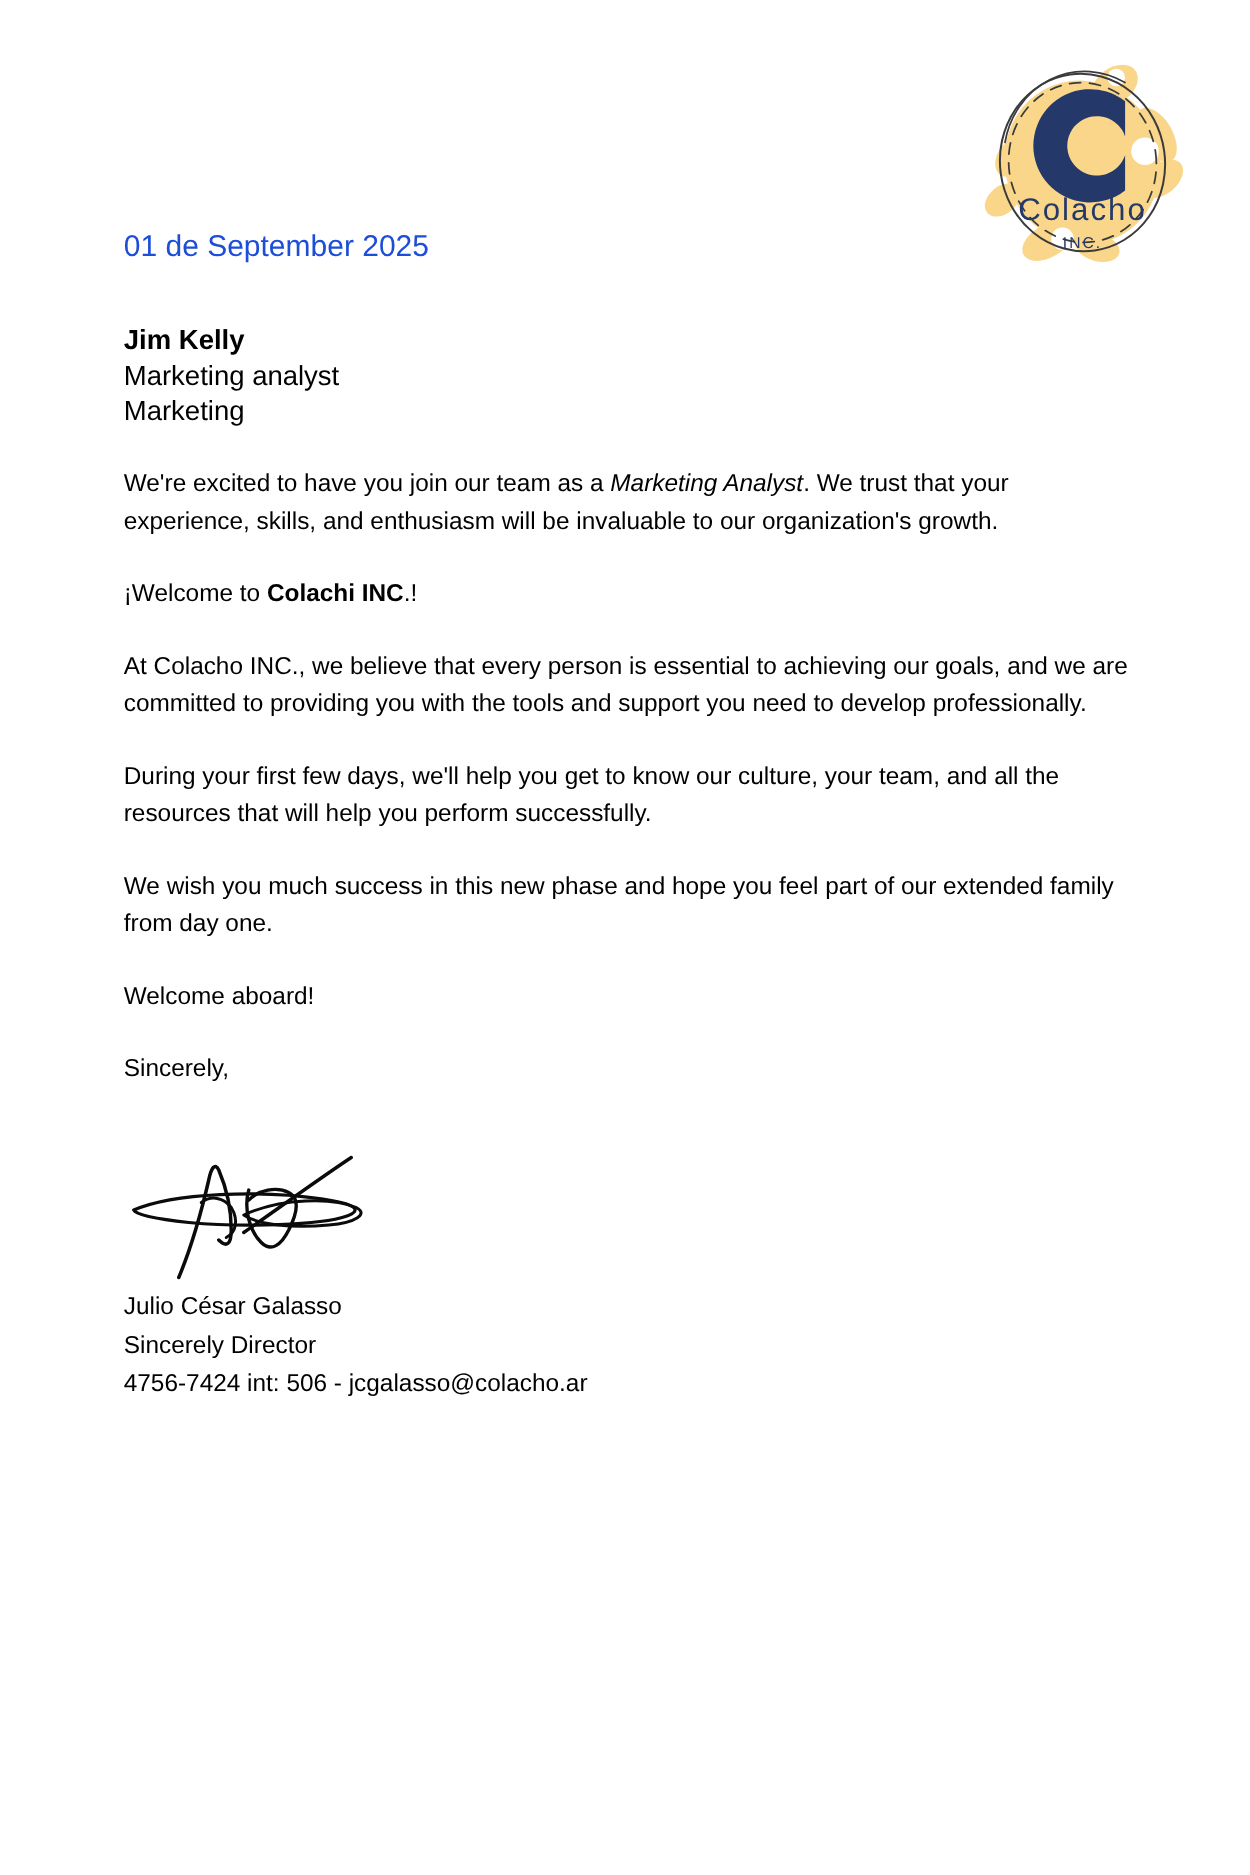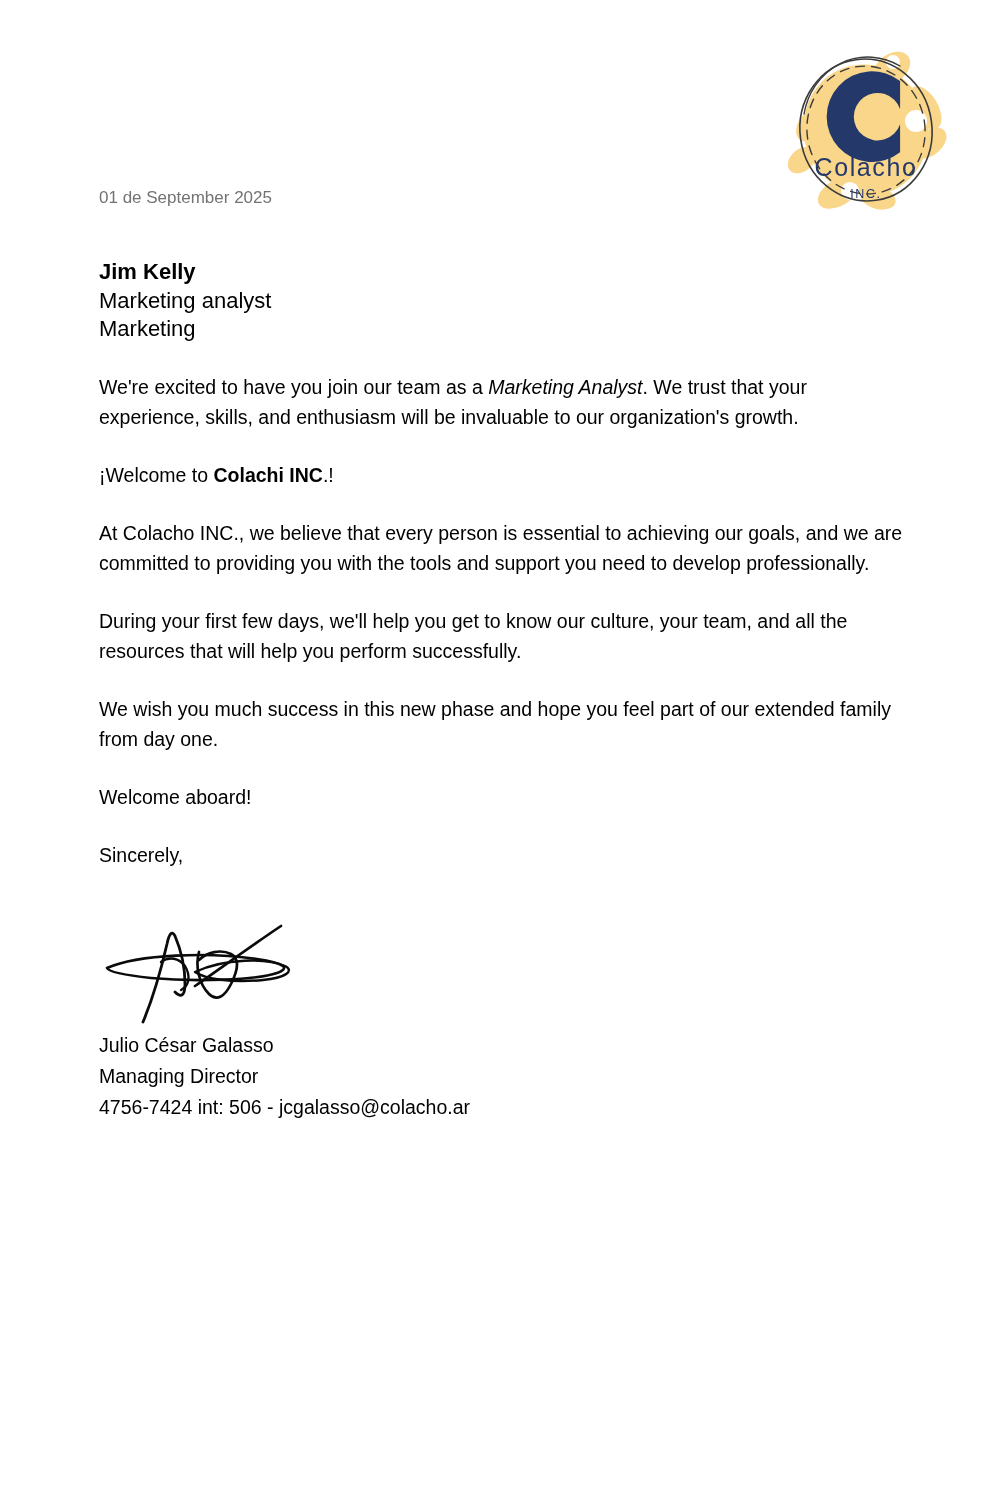--- a/index.html
+++ b/index.html
@@ -35,23 +35,23 @@
 
   
   .letter {
     position: absolute;
     left: 99px;
     top: 184px;
     width: 805px;
   }
 
   .date-line {
-    font-size: 17px;
+    font-size: 24px;
     line-height: 28px;
-    color: #737373;
+    color: #1d4ed8;
   }
 
   .recipient {
     margin-top: 46px;
     font-size: 22px;
     line-height: 28.5px;
   }
   .recipient .name { font-weight: bold; }
 
   .salutation {
@@ -175,18 +175,18 @@
           <path d="M 96 80 C 122 62 152 40 182 20" stroke-width="2.7"></path>
 
           <path d="M 96 66 C 126 52 168 52 186 60 C 196 65 186 72 164 74
                    C 132 77 106 73 96 66 Z" stroke-width="2.4"></path>
         </g>
       </svg>
     </div>
 
     <div class="sign-block">
       <div class="bold">Julio César Galasso</div>
-      <div class="bold">Managing Director</div>
+      <div class="bold">Sincerely Director</div>
       <div>4756-7424 int: 506 - jcgalasso@colacho.ar</div>
     </div>
 
   </div>
 </div>
 
 </body></html>

